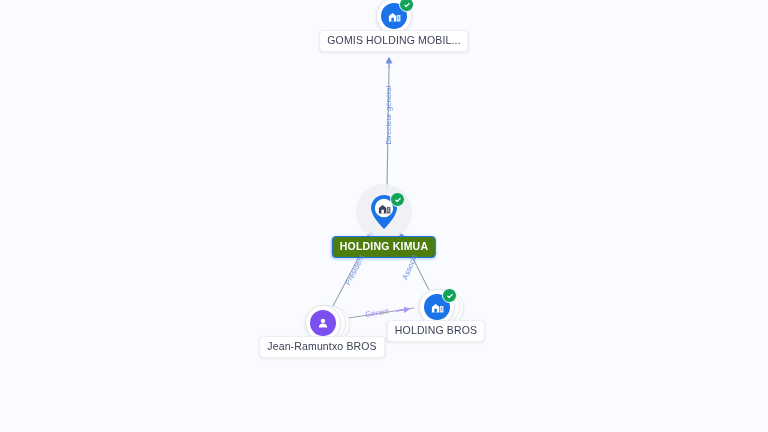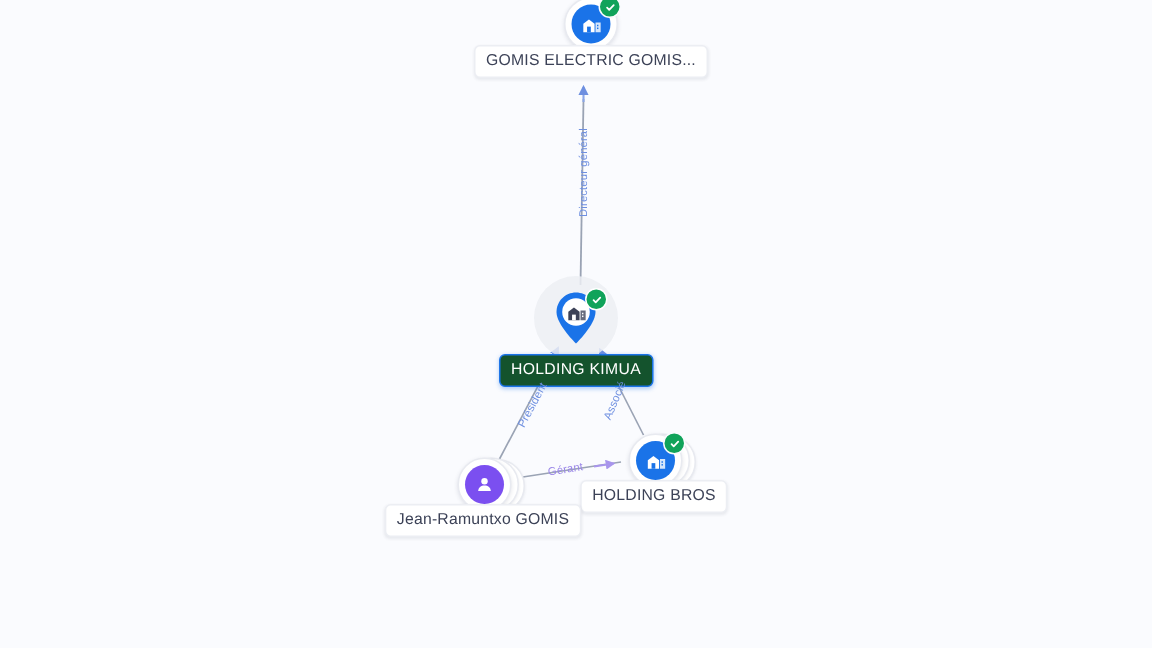--- a/index.html
+++ b/index.html
@@ -167,24 +167,24 @@
     line-height: 1;
     padding: 4px 7px 5px 7px;
     border-radius: 4px;
     background: #ffffff;
     color: #3c4257;
     border: 1px solid #eceef3;
     box-shadow: 0 1px 2px rgba(40,50,80,0.09);
     letter-spacing: .15px;
   }
   .node-label.selected {
-    background: #14532d;
+    background: #4d7c0f;
     color: #ffffff;
     border-color: #1a73e8;
-    font-weight: normal;
+    font-weight: bold;
     box-shadow: 0 1px 3px rgba(26,115,232,0.35);
     letter-spacing: .2px;
   }
 
   
   .edge-label {
     position: absolute;
     white-space: nowrap;
     font-size: 7.5px;
     line-height: 1;
@@ -233,21 +233,21 @@
             <rect x="17.6" y="15" width="1.5" height="1.6" fill="#1a73e8"></rect>
           </svg>
         </div>
         <span class="verified">
           <svg width="8" height="8" viewBox="0 0 12 12">
             <path d="M2.6 6.2 L4.7 8.3 L9.2 3.7" stroke="#ffffff" stroke-width="1.8" fill="none" stroke-linecap="round" stroke-linejoin="round"></path>
           </svg>
         </span>
       </div>
     </div>
-    <div class="node-label" style="top:14px;">GOMIS ELECTRIC GOMIS...</div>
+    <div class="node-label" style="top:14px;">GOMIS HOLDING MOBIL...</div>
   </div>
 
   <div class="node" style="left:384px; top:212px;">
     <div class="node-visual">
       <div class="pin-wrap">
         <span class="pin-halo"></span>
         <div class="pin-shape">
           <svg width="40" height="40" viewBox="0 0 40 40">
             <path d="M20 3 C12.8 3 7 8.8 7 16 C7 24.5 20 37 20 37 C20 37 33 24.5 33 16 C33 8.8 27.2 3 20 3 Z" fill="#1a73e8"></path>
             <circle cx="20" cy="16" r="9.2" fill="#ffffff"></circle>
@@ -310,21 +310,21 @@
         <div class="disc">
           <div class="inner-circle person">
             <svg width="14" height="14" viewBox="0 0 24 24">
               <circle cx="12" cy="8.4" r="3.7" fill="#ffffff"></circle>
               <path d="M4.8 19.5 C4.8 15.3 8.1 13 12 13 C15.9 13 19.2 15.3 19.2 19.5 Z" fill="#ffffff"></path>
             </svg>
           </div>
         </div>
       </div>
     </div>
-    <div class="node-label" style="top:14px;">Jean-Ramuntxo GOMIS</div>
+    <div class="node-label" style="top:14px;">Jean-Ramuntxo BROS</div>
   </div>
 
   <div class="edge-label blue" style="left:389px; top:115px; transform:translate(-50%,-50%) rotate(-90deg);">Directeur général</div>
 
   <div class="edge-label blue" style="left:355px; top:270px; transform:translate(-50%,-50%) rotate(-62deg);">Président</div>
 
   <div class="edge-label blue" style="left:410px; top:267px; transform:translate(-50%,-50%) rotate(-67deg);">Associé</div>
 
   <div class="edge-label purple" style="left:377px; top:313px; transform:translate(-50%,-50%) rotate(-9deg);">Gérant</div>
 

